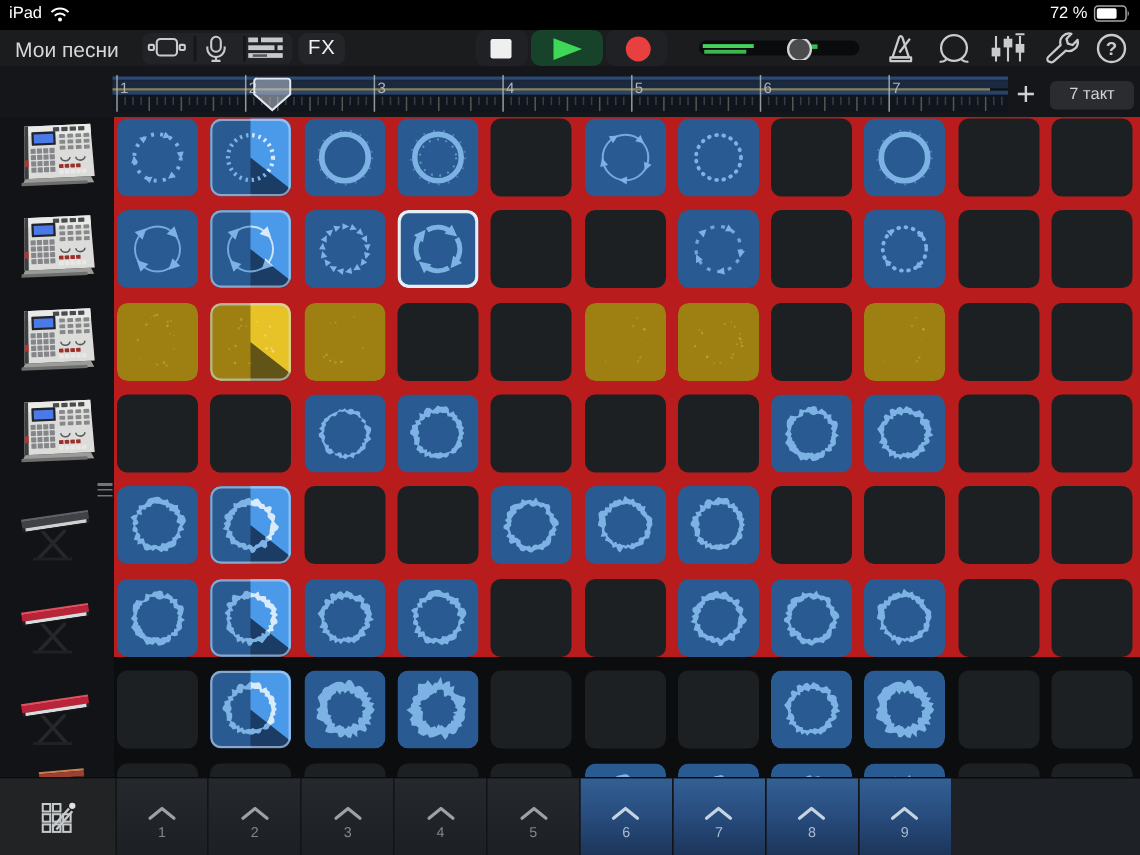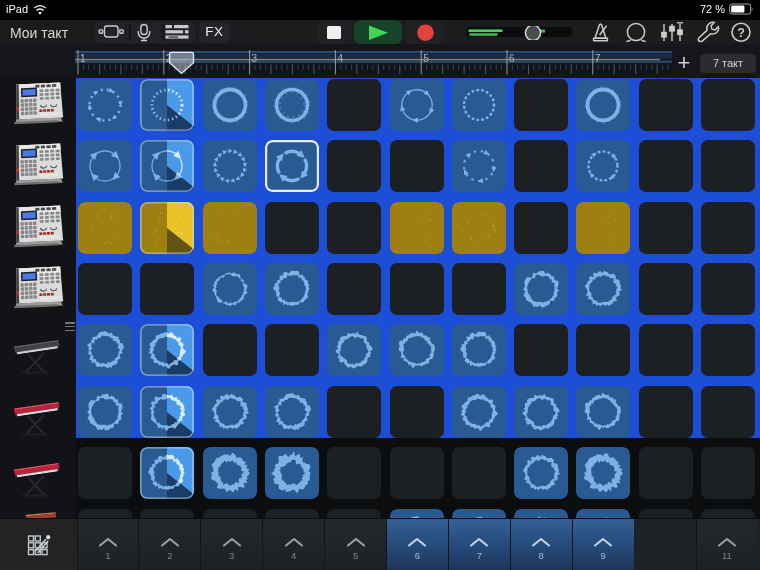--- a/index.html
+++ b/index.html
@@ -1,17 +1,17 @@
 <!DOCTYPE html>
 <html><head><meta charset="utf-8">
 <style>
 * { margin:0; padding:0; box-sizing:border-box; }
 html,body { width:760px; height:570px; overflow:hidden; background:#0c0d0f;
   font-family:"Liberation Sans", sans-serif; -webkit-font-smoothing:antialiased; }
-#app { position:relative; width:760px; height:438px; background:#1d4ed8; }
+#app { position:relative; width:760px; height:438px; background:#b91c1c; }
 #status { position:absolute; left:0; top:0; width:760px; height:20px; background:#000;
   color:#fff; font-size:11px; }
 #status .l { position:absolute; left:6px; top:3px; display:flex; align-items:center; }
 #status .c { position:absolute; left:0; right:0; top:4px; text-align:center; font-weight:bold; font-size:11px; }
 #status .r { position:absolute; right:5px; top:3px; display:flex; align-items:center; font-size:11px; }
 #toolbar { position:absolute; left:0; top:20px; width:760px; height:27px; background:#1b1c1e; }
 #ruler { position:absolute; left:0; top:44px; width:760px; height:34px; background:#141619; }
 .title { position:absolute; left:10px; top:25px; font-size:14px; color:#d6d7d8; }
 .seg { position:absolute; left:95px; top:22px; width:100px; height:20.5px; background:#222326; border-radius:5px; }
 .seg .d { position:absolute; top:2px; bottom:2px; width:1.5px; background:#151618; }
@@ -930,21 +930,21 @@
           <path d="M4,7.1 a5.6,5.6 0 0 1 8,0" fill="none" stroke="#fff" stroke-width="1.5"></path>
           <circle cx="8" cy="10" r="1.5" fill="#fff"></circle>
         </svg></div>
   <div class="r">72&nbsp;%<svg width="26" height="12" viewBox="0 0 26 12" style="margin-left:4px">
           <rect x="0.7" y="1" width="21" height="10" rx="2.4" fill="none" stroke="#a8a8a8" stroke-width="1"></rect>
           <rect x="2.2" y="2.5" width="13.2" height="7" rx="1.2" fill="#fff"></rect>
           <path d="M22.8,4 a3.2,3.2 0 0 1 0,4 z" fill="#a8a8a8"></path>
         </svg></div>
 </div>
 <div id="toolbar"></div>
-  <div class="title">Мои такт</div>
+  <div class="title">Мои песни</div>
   <div class="seg">
       <div class="d" style="left:34px"></div>
       <div class="d" style="left:67px"></div>
     </div>
   <div class="fx">FX</div>
   <div class="tbtn" style="left:317px;width:35px;background:#202124"></div>
   <div class="tbtn" style="left:354px;width:48px;background:#17432a"></div>
   <div class="tbtn" style="left:404px;width:41px;background:#202124"></div>
   <svg width="150" height="28" viewBox="0 0 150 28" style="position:absolute;left:317px;top:19.5px">
     <rect x="10" y="6" width="14" height="13" rx="1.5" fill="#efefef"></rect>
@@ -1198,19 +1198,13 @@
           <polyline points="2,8.5 10,2 18,8.5" fill="none" stroke="#c6d3e1" stroke-width="2.1" stroke-linecap="round" stroke-linejoin="round"></polyline>
         </svg>
         <div class="bnum" style="color:#a9bed5">8</div>
       </div>
 <div class="bcol active" style="left:571.7px;width:61.9px">
         <svg width="20" height="10" viewBox="0 0 20 10" class="chev">
           <polyline points="2,8.5 10,2 18,8.5" fill="none" stroke="#c6d3e1" stroke-width="2.1" stroke-linecap="round" stroke-linejoin="round"></polyline>
         </svg>
         <div class="bnum" style="color:#a9bed5">9</div>
       </div>
-<div class="bcol" style="left:695.5px;width:61.9px">
-        <svg width="20" height="10" viewBox="0 0 20 10" class="chev">
-          <polyline points="2,8.5 10,2 18,8.5" fill="none" stroke="#9aa1a8" stroke-width="2.1" stroke-linecap="round" stroke-linejoin="round"></polyline>
-        </svg>
-        <div class="bnum" style="color:#7f868d">11</div>
-      </div>
     </div>
 </div>
 </body></html>

